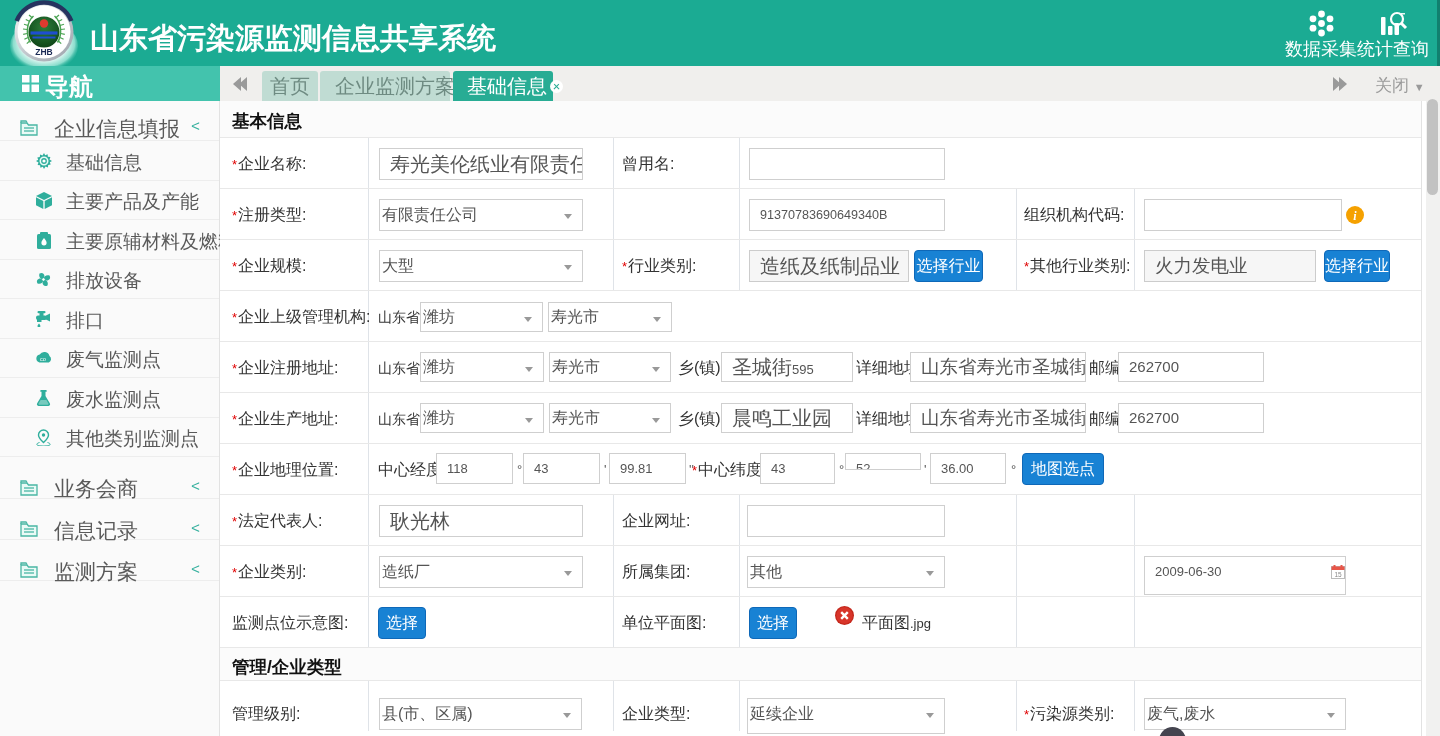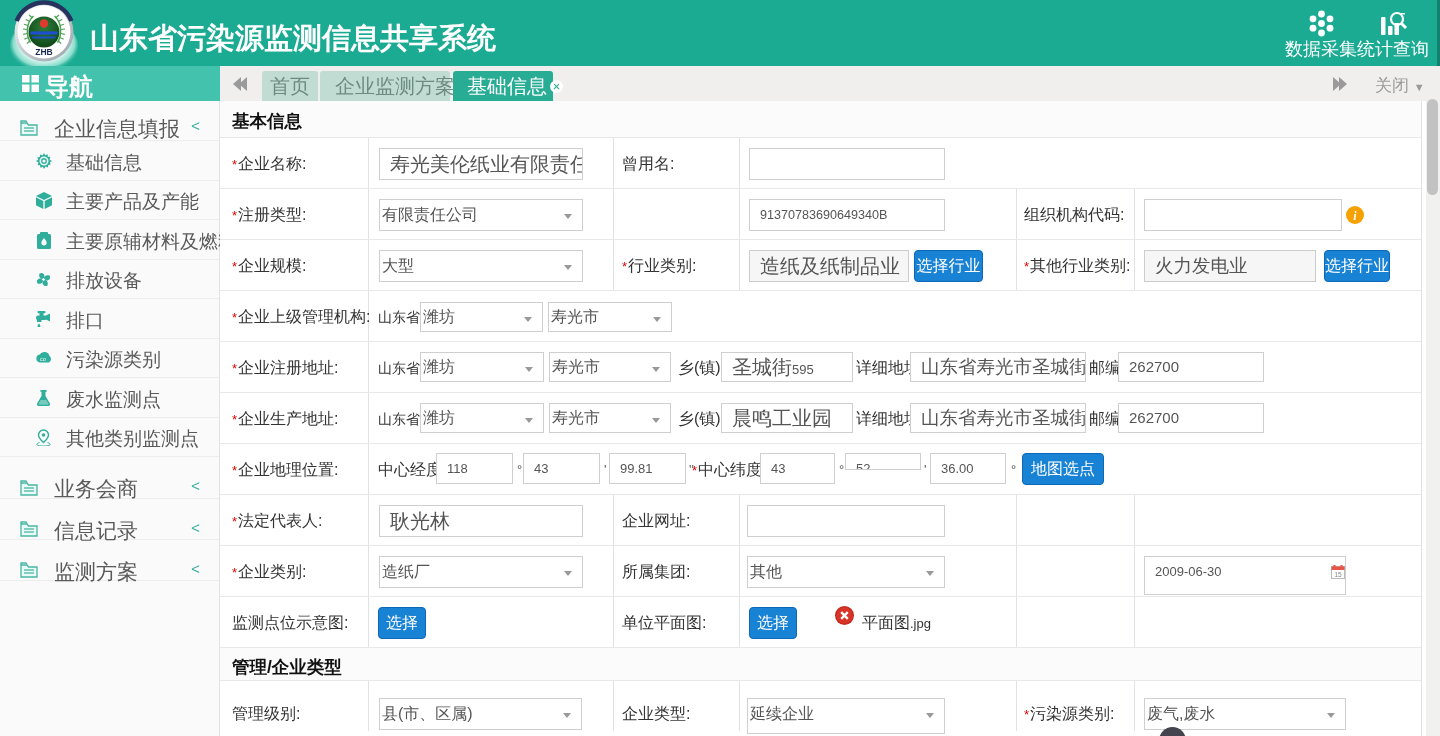--- a/index.html
+++ b/index.html
@@ -219,21 +219,21 @@
           <path d="M4 12.5 c.9 1.1 1.4 1.8 1.4 2.5a1.45 1.45 0 0 1-2.9 0c0-.7.6-1.4 1.5-2.5z"></path>
         </g>
       </svg>
       <div class="tx" style="top:8.75px">排口</div>
     </div>
 <div class="mi sub" style="top:237.5px;height:39.5px">
       <svg class="icon" style="left:35px;top:11.75px" width="18" height="14" viewBox="0 0 18 14">
         <path fill="#2fae9c" d="M14.5 6.1A5.4 5.4 0 0 0 4.7 4.4 4.1 4.1 0 0 0 4.4 12.4h9.4a3.6 3.6 0 0 0 .7-6.3z"></path>
         <text x="5" y="10.5" font-size="5.5" fill="#fff" font-family="Liberation Sans">co</text>
       </svg>
-      <div class="tx" style="top:8.75px">污染源类别</div>
+      <div class="tx" style="top:8.75px">废气监测点</div>
     </div>
 <div class="mi sub" style="top:277px;height:39.5px">
       <svg class="icon" style="left:36px;top:11.75px" width="15" height="17" viewBox="0 0 15 17">
         <path fill="#2fae9c" d="M5.5 1 h4 v5 l4.3 7.2 a1.8 1.8 0 0 1-1.6 2.8 H2.8 a1.8 1.8 0 0 1-1.6-2.8 L5.5 6Z"></path>
         <rect x="4.2" y="0" width="6.6" height="1.8" rx="0.9" fill="#2fae9c"></rect>
         <path d="M4.6 10 h5.8 l2 3.4 a0.9 0.9 0 0 1-.8 1.4 H3.4 a0.9 0.9 0 0 1-.8-1.4z" fill="#fff" opacity="0.35"></path>
       </svg>
       <div class="tx" style="top:8.75px">废水监测点</div>
     </div>
 <div class="mi sub" style="top:316.5px;height:39.5px">

